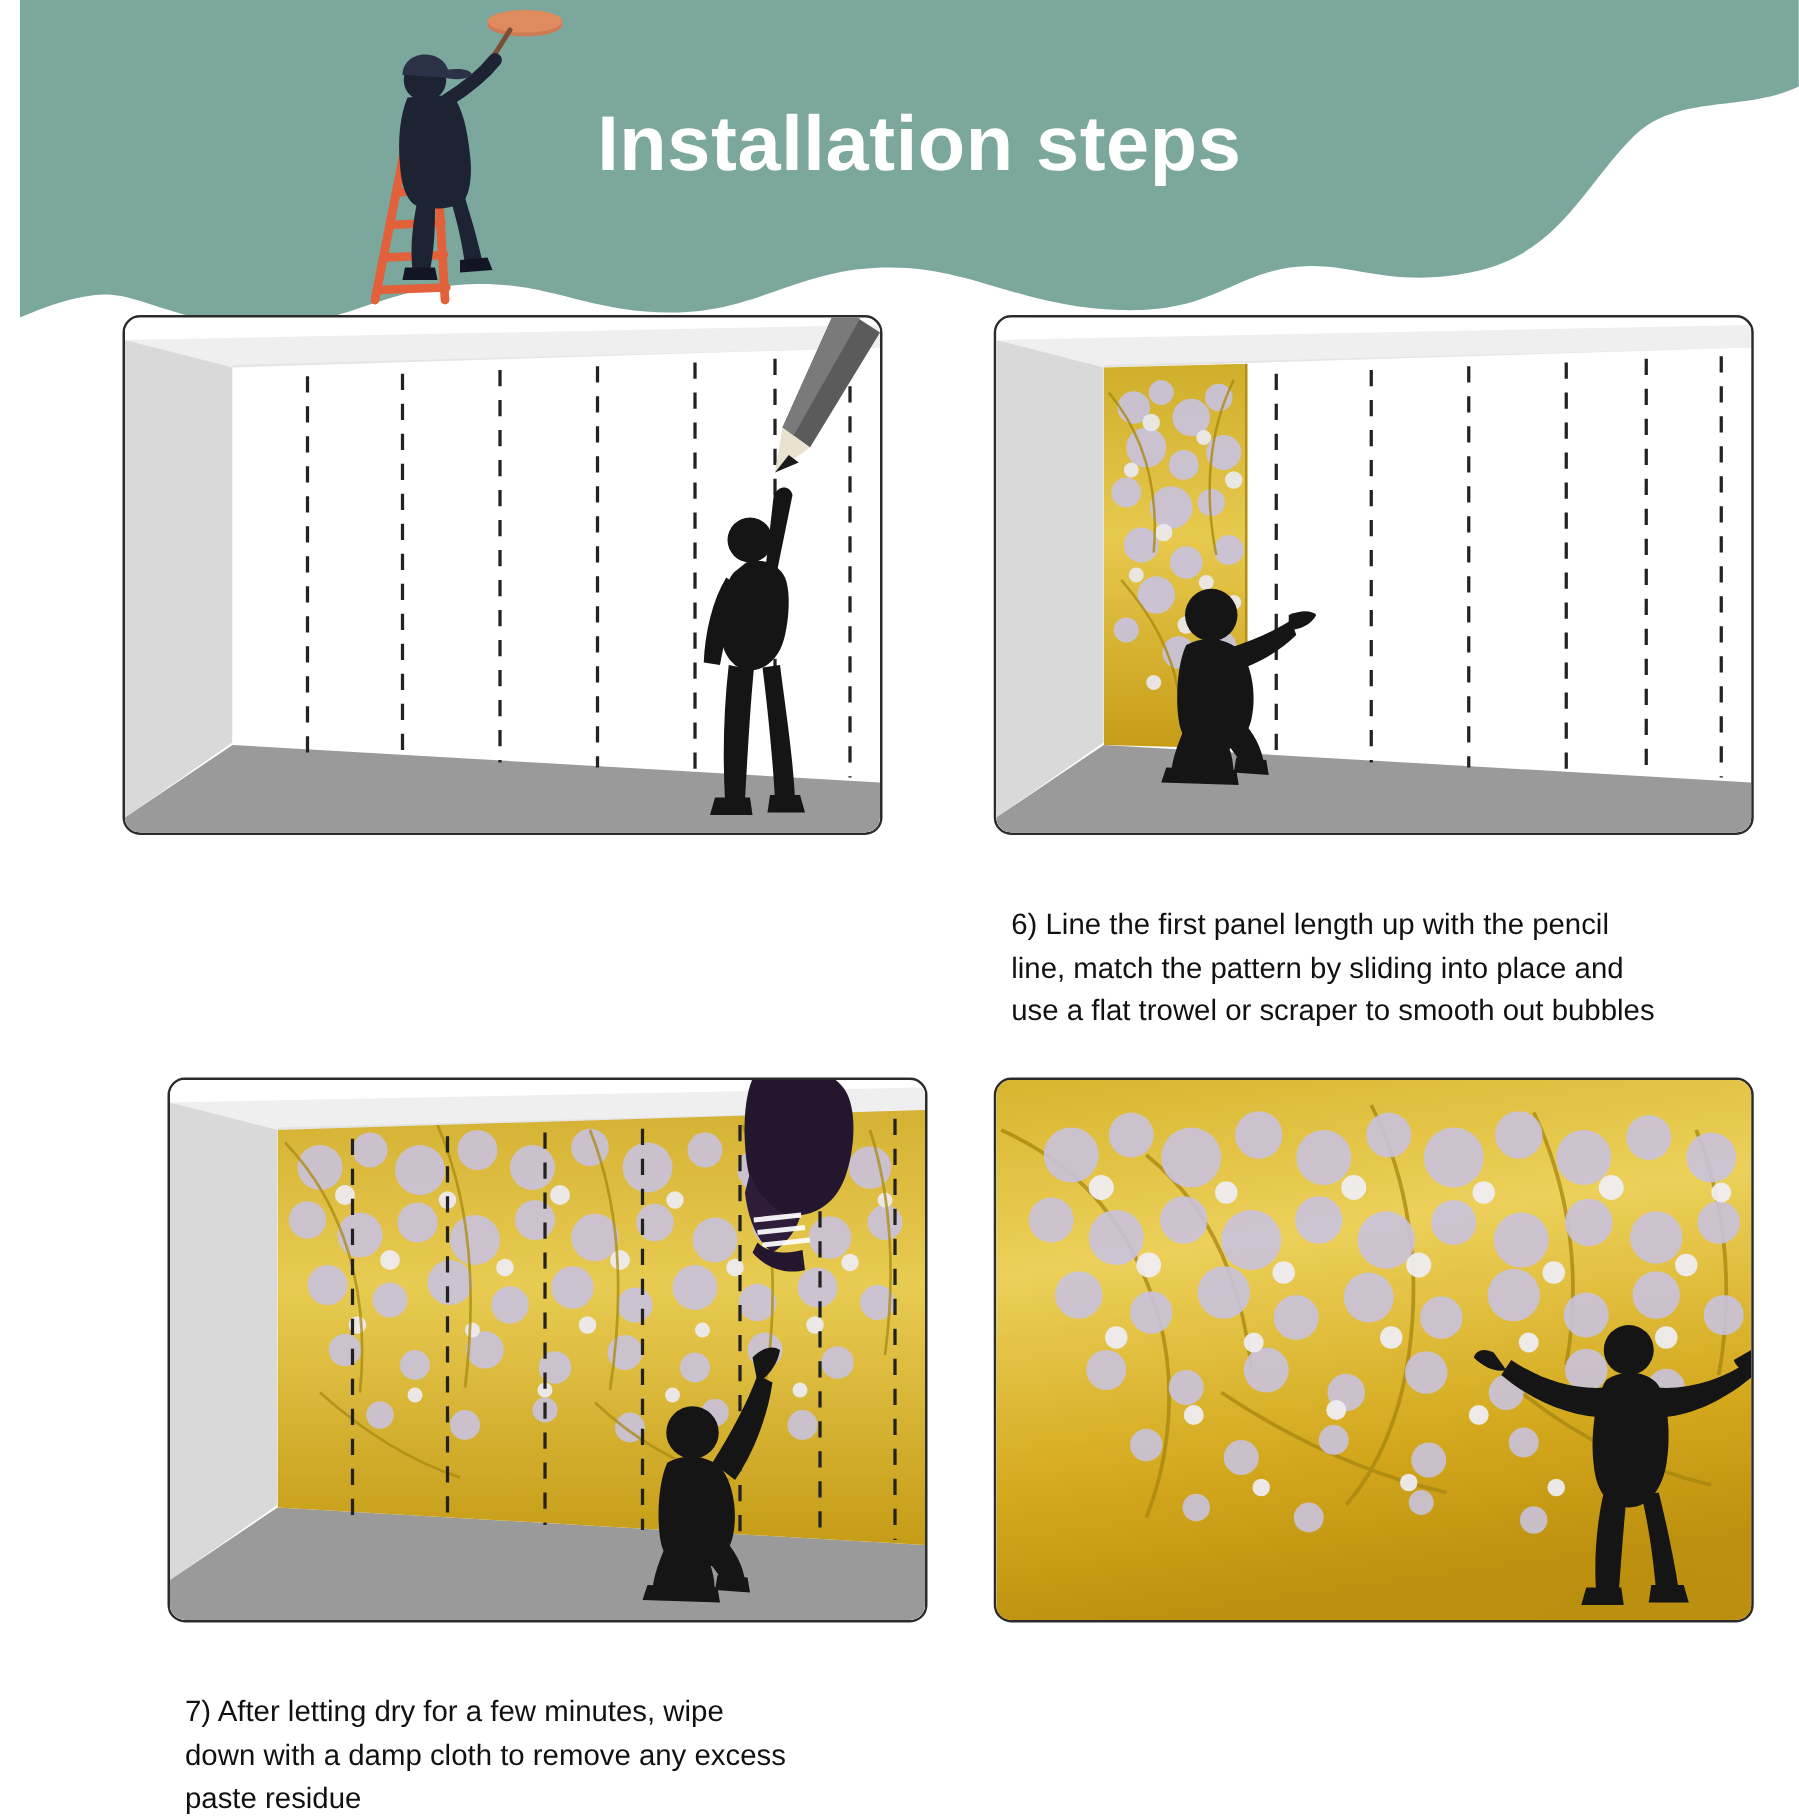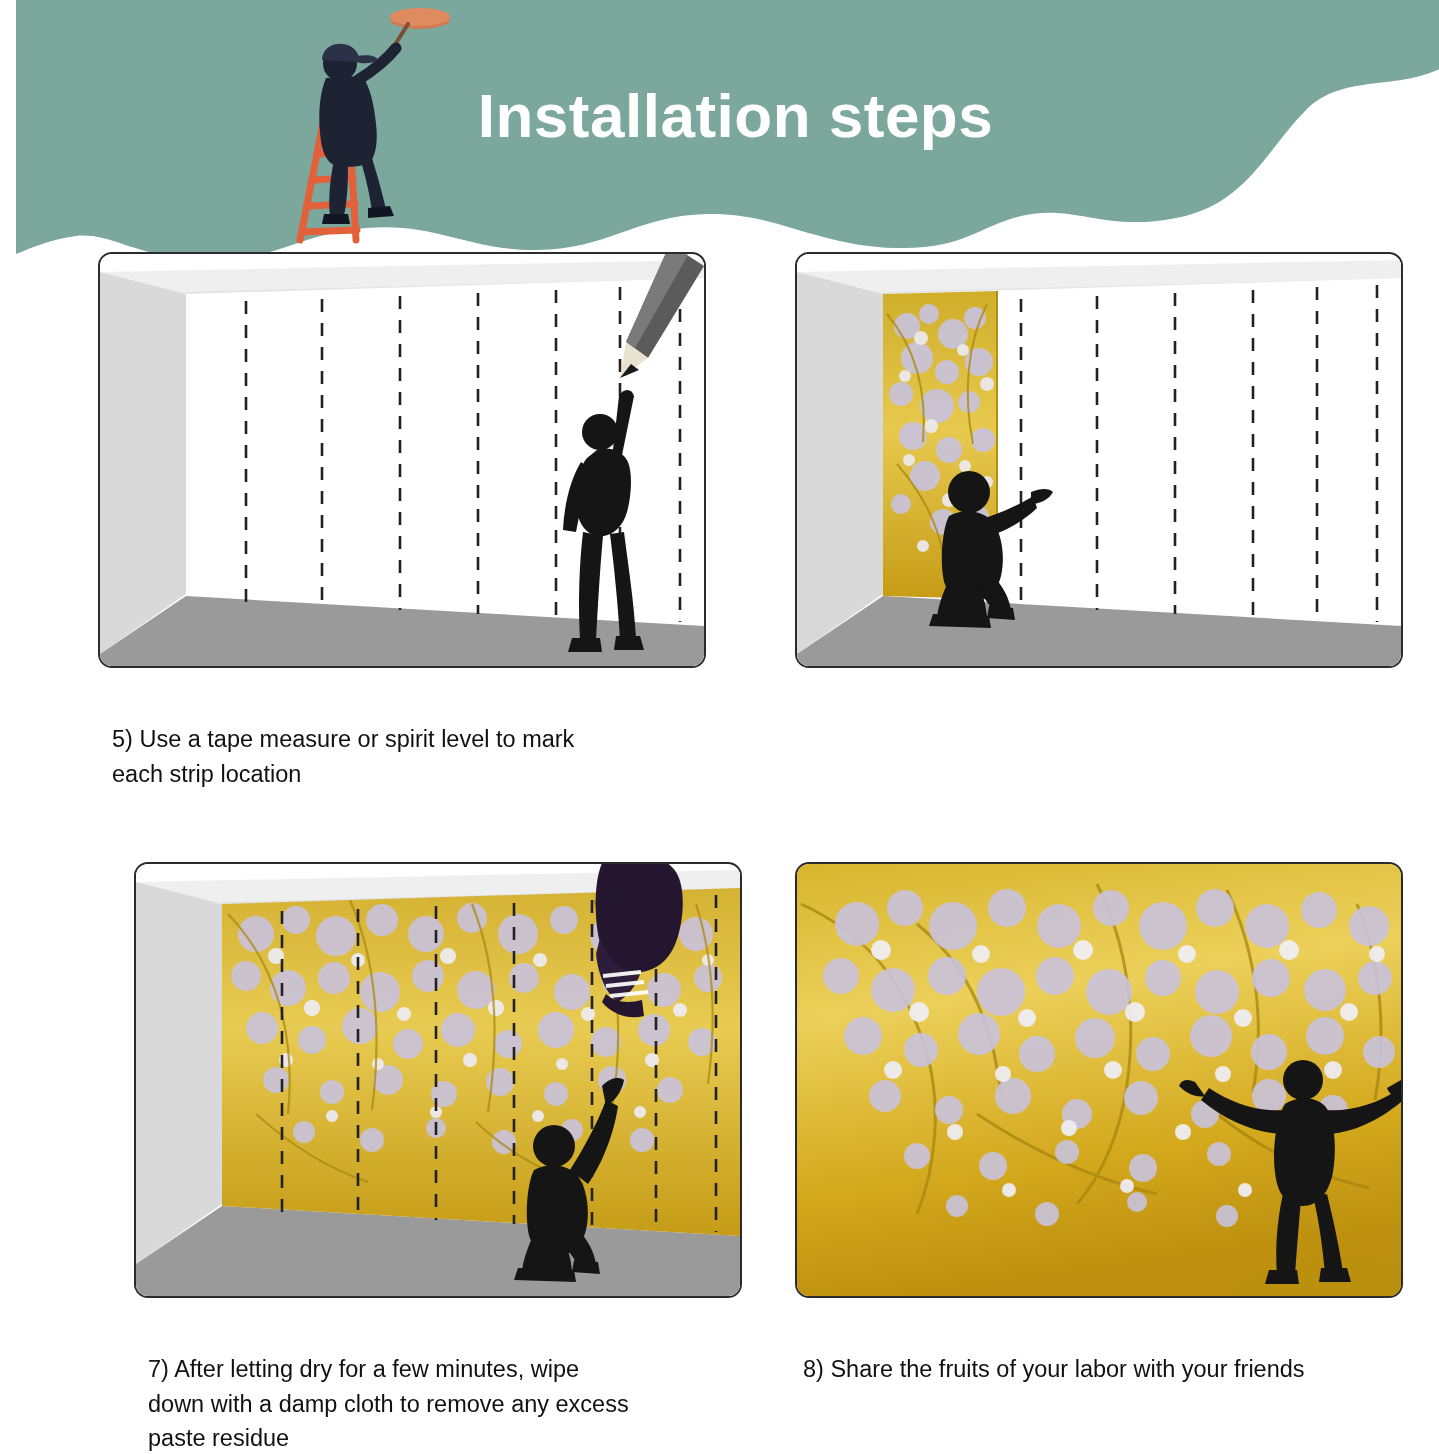--- a/index.html
+++ b/index.html
@@ -180,22 +180,20 @@
                  C474 246 478 214 487 204 Z"></path>
         <circle cx="500" cy="178" r="18"></circle>
         <path d="M481 208 C470 226 464 252 463 276 L476 278 C480 256 486 232 492 216 Z"></path>
         <path d="M483 278 C479 312 478 350 480 386 L496 386 C498 350 500 314 503 282 Z"></path>
         <path d="M510 280 C514 312 518 350 520 386 L536 384 C534 348 528 310 524 278 Z"></path>
         <path d="M472 384 L500 384 L502 398 L468 398 Z"></path>
         <path d="M516 382 L540 382 L544 396 L514 396 Z"></path>
       </g>
     </svg>
   </div>
-  <div class="caption">5)  Use a tape measure or spirit level to mark
- each strip location</div>
 </div>
 
 <div class="panel" id="panel-6">
   <div class="scene">
     <svg width="604" height="412" viewBox="0 0 604 412">
       <defs>
         <linearGradient id="goldA" x1="0" y1="0" x2="0" y2="1">
           <stop offset="0%" stop-color="#cfae2a"></stop>
           <stop offset="45%" stop-color="#e7c94e"></stop>
           <stop offset="100%" stop-color="#c69c16"></stop>
@@ -270,20 +268,23 @@
                  C143 300 146 274 152 262 Z"></path>
         <path d="M188 264 C206 258 224 250 236 242 L240 254 C228 266 208 278 192 282 Z"></path>
         <path d="M234 238 C244 234 252 234 256 238 C252 246 242 250 234 250 Z"></path>
         <path d="M150 330 C144 344 140 356 140 366 L190 368 C190 352 186 340 180 332 Z"></path>
         <path d="M196 322 C206 332 212 344 214 356 L198 360 C192 350 186 342 180 336 Z"></path>
         <path d="M136 360 L192 362 L194 374 L132 372 Z"></path>
         <path d="M192 352 L216 354 L218 366 L190 364 Z"></path>
       </g>
     </svg>
   </div>
+  <div class="caption">6)  Line the first panel length up with the pencil
+line, match the pattern by sliding into place and
+use a flat trowel or scraper to smooth out bubbles</div>
 </div>
 
 <div class="panel" id="panel-7">
   <div class="scene">
     <svg width="604" height="432" viewBox="0 0 604 432">
       <defs>
         <linearGradient id="goldB" x1="0" y1="0" x2="0" y2="1">
           <stop offset="0%" stop-color="#d4b132"></stop>
           <stop offset="40%" stop-color="#e8cb52"></stop>
           <stop offset="100%" stop-color="#c49a14"></stop>
@@ -537,14 +538,13 @@
         <path d="M528 246 C554 248 580 240 604 224 L604 238 C580 258 552 270 528 270 Z"></path>
         <path d="M398 218 C390 214 384 216 382 222 C390 230 400 234 408 232 Z"></path>
         <path d="M604 216 L604 234 C598 234 592 230 590 224 Z"></path>
         <path d="M486 330 C480 356 478 386 480 410 L498 410 C500 384 502 356 504 336 Z"></path>
         <path d="M516 332 C522 356 526 386 528 410 L546 408 C542 382 536 354 530 330 Z"></path>
         <path d="M472 406 L500 406 L502 420 L468 420 Z"></path>
         <path d="M524 404 L550 404 L554 418 L522 418 Z"></path>
       </g>
     </svg>
   </div>
-  <div class="caption">8)  Share the fruits of your labor with your friends</div>
 </div>
 
 </body></html>

